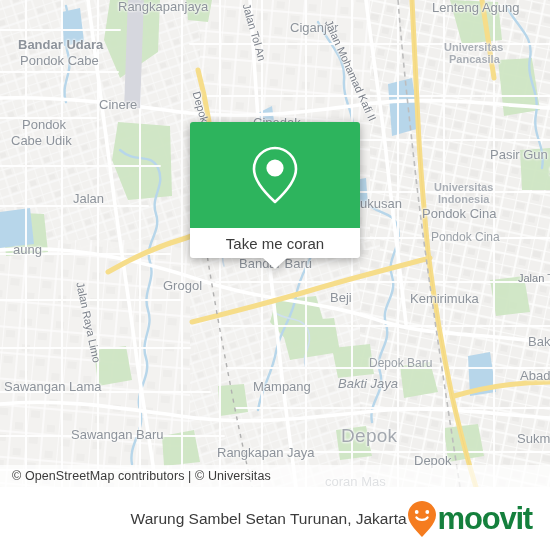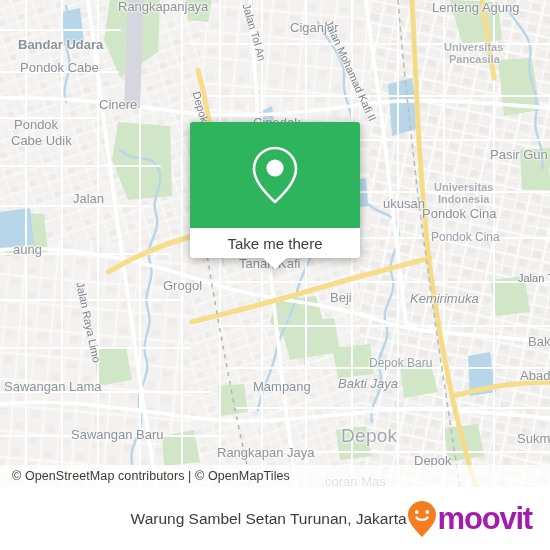--- a/index.html
+++ b/index.html
@@ -90,21 +90,21 @@
   }
   .footer-title {
     font-size: 15.5px; color: #3b3b3b;
     padding-left: 22px; white-space: nowrap;
   }
   .brand {
     display: flex; align-items: center;
     padding-right: 18px; gap: 1px;
   }
   .brand-word {
-    font-size: 31px; color: #a21caf;
+    font-size: 31px; color: #15803d;
     font-weight: 700; letter-spacing: -1.2px;
   }
 </style>
 </head>
 <body>
 
 <div id="app">
 
   <div class="map">
     <svg class="map-canvas" viewBox="0 0 550 487" preserveAspectRatio="none">
@@ -221,44 +221,44 @@
       </g>
 
       <rect x="126" y="0" width="16" height="108" fill="#d6d7de" transform="rotate(2 134 54)"></rect>
     </svg>
 
     <div id="label-layer">
         <div class="lbl place" style="left: 118px; top: 0px;">Rangkapanjaya</div>
         <div class="lbl place" style="left: 432px; top: 1px;">Lenteng Agung</div>
         <div class="lbl place" style="left: 290px; top: 21px;">Ciganjur</div>
         <div class="lbl place" style="left: 18px; top: 38px; font-weight: bold;">Bandar Udara</div>
-        <div class="lbl place" style="left: 20px; top: 54px; margin-top: 7px;">Pondok Cabe</div>
+        <div class="lbl place" style="left: 20px; top: 54px;">Pondok Cabe</div>
         <div class="lbl poi" style="left: 444px; top: 41px;">Universitas</div>
         <div class="lbl poi" style="left: 449px; top: 53px;">Pancasila</div>
         <div class="lbl road" style="left: 252px; top: 2px; transform: rotate(74deg); transform-origin: left top;">Jalan Tol An</div>
         <div class="lbl road" style="left: 334px; top: 18px; transform: rotate(66deg); transform-origin: left top;">Jalan Mohamad Kafi II</div>
         <div class="lbl place" style="left: 99px; top: 98px;">Cinere</div>
         <div class="lbl road" style="left: 202px; top: 90px; transform: rotate(74deg); transform-origin: left top;">Depok</div>
         <div class="lbl place" style="left: 253px; top: 116px;">Cipedak</div>
-        <div class="lbl place" style="left: 14px; top: 118px;">Pondok</div>
+        <div class="lbl place" style="left: 22px; top: 118px;">Pondok</div>
         <div class="lbl place" style="left: 11px; top: 134px;">Cabe Udik</div>
         <div class="lbl place" style="left: 490px; top: 148px;">Pasir Gun</div>
         <div class="lbl place" style="left: 522px; top: 165px; margin-left: 27px;">Selatan</div>
         <div class="lbl poi" style="left: 434px; top: 181px;">Universitas</div>
         <div class="lbl poi" style="left: 438px; top: 193px;">Indonesia</div>
         <div class="lbl place" style="left: 73px; top: 192px;">Jalan</div>
-        <div class="lbl place" style="left: 360px; top: 197px; padding-left: 23px;">ukusan</div>
+        <div class="lbl place" style="left: 360px; top: 197px;">ukusan</div>
         <div class="lbl place" style="left: 422px; top: 207px;">Pondok Cina</div>
         <div class="lbl place2" style="left: 431px; top: 231px;">Pondok Cina</div>
         <div class="lbl place" style="left: 0px; top: 243px; margin-left: 13px;">aung</div>
         <div class="lbl road" style="left: 518px; top: 272px;">Jalan T</div>
-        <div class="lbl place" style="left: 239px; top: 257px;">Tanah Kafi</div>
+        <div class="lbl place" style="left: 239px; top: 257px;">Bandar Baru</div>
         <div class="lbl place" style="left: 163px; top: 279px;">Grogol</div>
         <div class="lbl place" style="left: 330px; top: 291px;">Beji</div>
-        <div class="lbl place" style="left: 410px; top: 292px; font-style: italic;">Kemirimuka</div>
+        <div class="lbl place" style="left: 410px; top: 292px;">Kemirimuka</div>
         <div class="lbl road" style="left: 86px; top: 281px; transform: rotate(78deg); transform-origin: left top;">Jalan Raya Limo</div>
         <div class="lbl place2" style="left: 369px; top: 357px;">Depok Baru</div>
         <div class="lbl place" style="left: 528px; top: 335px;">Bakt</div>
         <div class="lbl place" style="left: 520px; top: 369px;">Abad</div>
         <div class="lbl place" style="left: 338px; top: 377px; font-style: italic;">Bakti Jaya</div>
         <div class="lbl place" style="left: 4px; top: 380px;">Sawangan Lama</div>
         <div class="lbl place" style="left: 253px; top: 380px;">Mampang</div>
         <div class="lbl place" style="left: 517px; top: 432px;">Sukma</div>
         <div class="lbl big" style="left: 341px; top: 425px;">Depok</div>
         <div class="lbl place" style="left: 71px; top: 428px;">Sawangan Baru</div>
@@ -268,27 +268,27 @@
       </div>
 
     <div class="callout">
       <div class="callout-head">
         <svg width="52" height="62" viewBox="0 0 52 62">
           <path d="M26 4 C14.4 4 5 13.4 5 25 C5 38 20 52.5 26 58 C32 52.5 47 38 47 25 C47 13.4 37.6 4 26 4 Z" fill="none" stroke="#ffffff" stroke-width="2.6" stroke-linejoin="round"></path>
           <circle cx="26" cy="24" r="8.6" fill="#ffffff"></circle>
         </svg>
       </div>
       <div class="callout-foot">
-        <span>Take me there</span>
+        <span>Take me coran</span>
       </div>
       <div class="callout-tip"></div>
     </div>
 
     <div class="attrib">
-      <span>© OpenStreetMap contributors | © OpenMapTiles</span>
+      <span>© OpenStreetMap contributors | © Universitas</span>
     </div>
   </div>
 
   <div class="footer">
     <div class="footer-title">Warung Sambel Setan Turunan, Jakarta</div>
     <div class="brand">
       <svg width="30" height="38" viewBox="0 0 30 38">
         <path d="M15 1 C7.3 1 1 7.3 1 15 C1 24 12 33.5 15 37 C18 33.5 29 24 29 15 C29 7.3 22.7 1 15 1 Z" fill="#f57c1f"></path>
         <circle cx="9.7" cy="12" r="1.9" fill="#ffffff"></circle>
         <circle cx="20.3" cy="12" r="1.9" fill="#ffffff"></circle>

